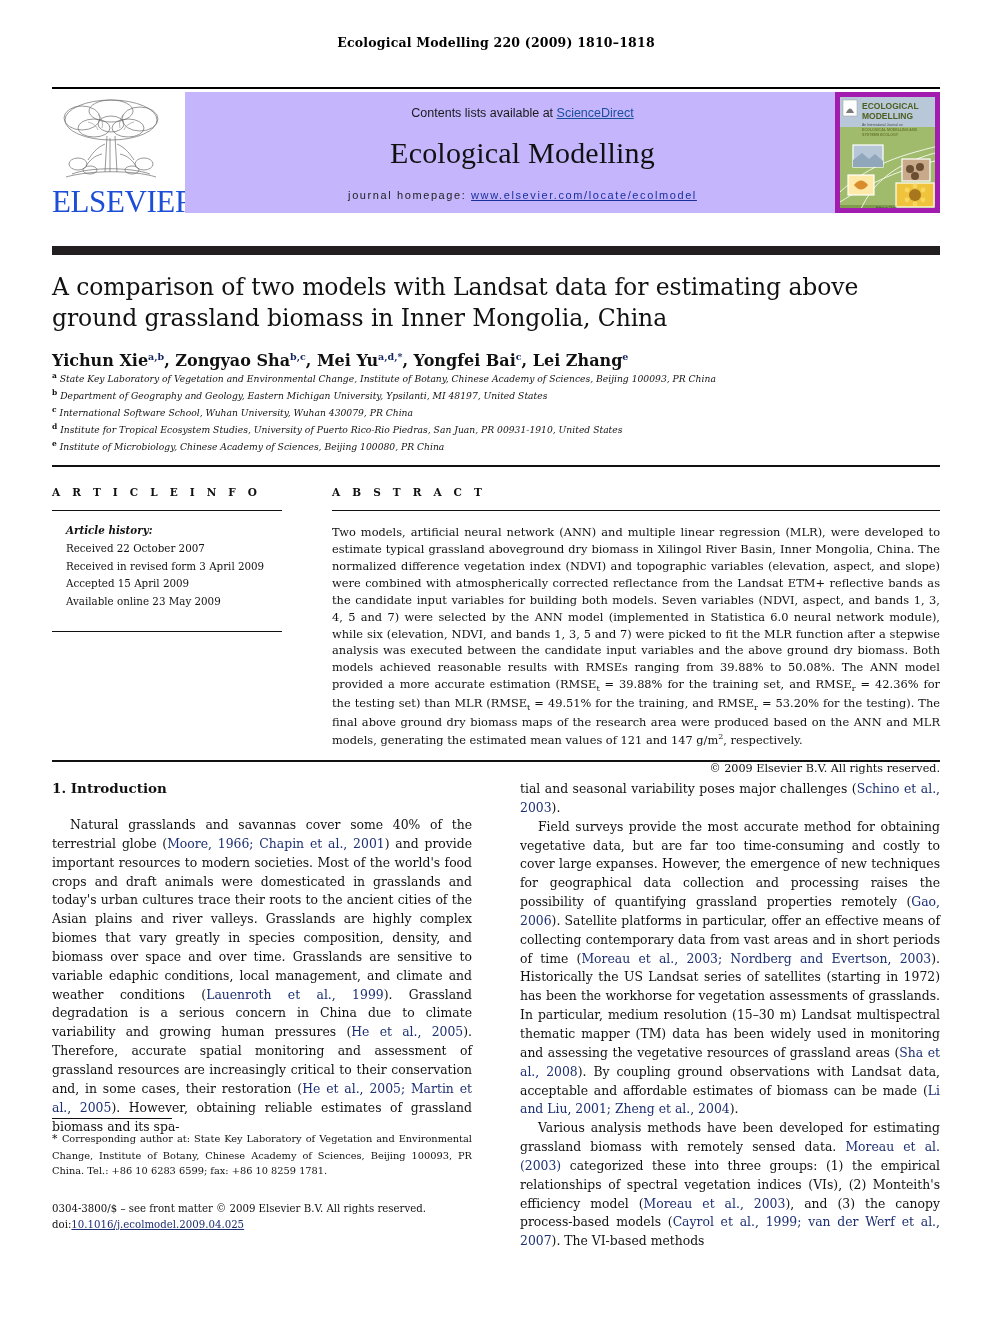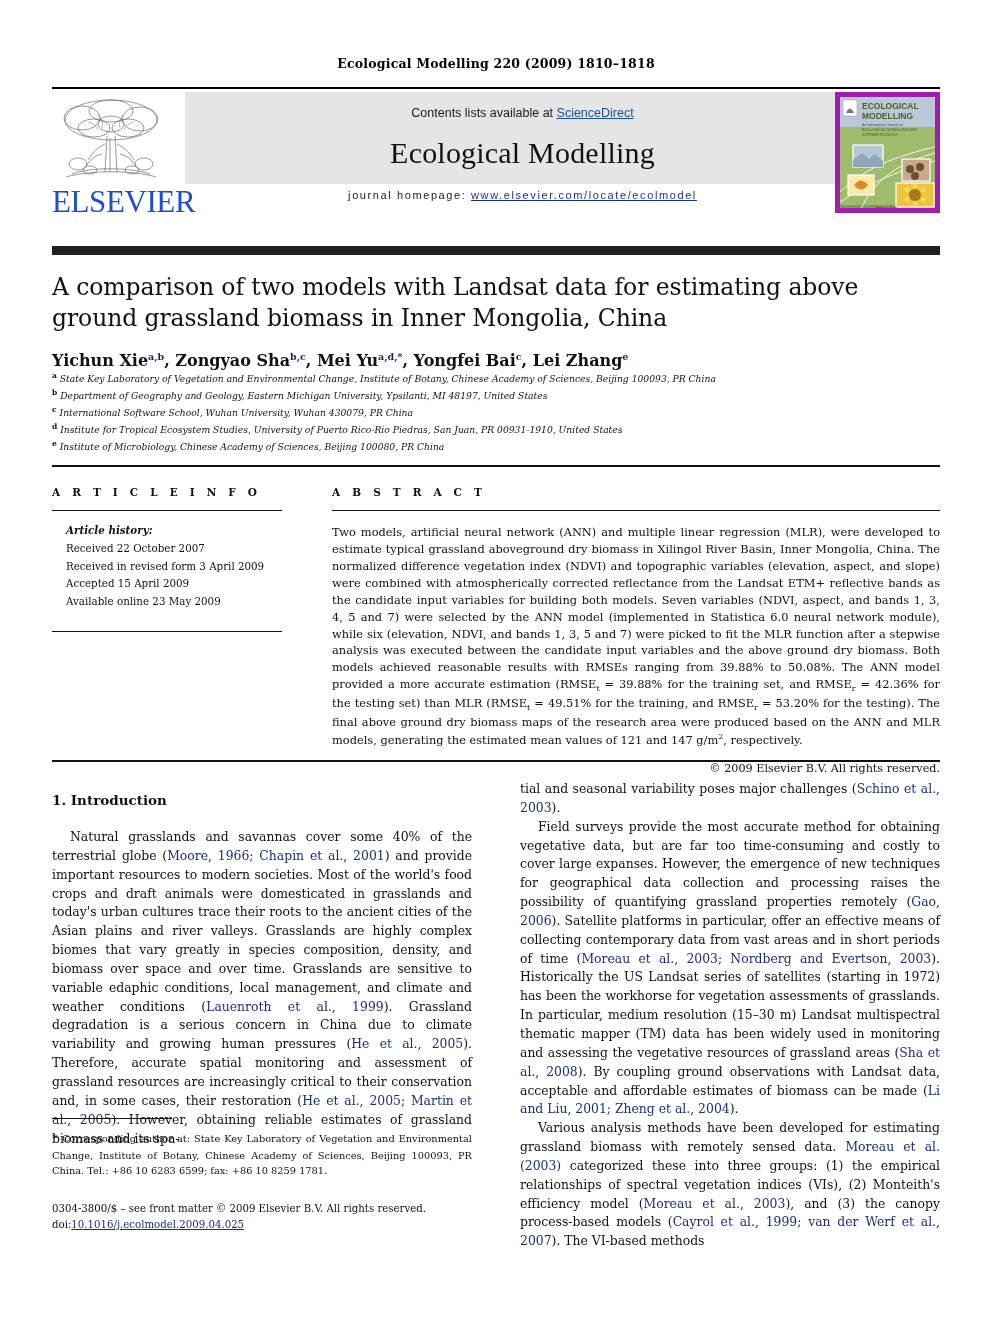--- a/index.html
+++ b/index.html
@@ -17,21 +17,21 @@
   }
   .page {
     position: relative;
     width: 992px;
     height: 1323px;
   }
 
   
   .running-head {
     position: absolute;
-    top: 56px;
+    top: 35px;
     left: 0;
     width: 992px;
     text-align: center;
     font-family: "DejaVu Serif", serif;
     font-weight: bold;
     font-size: 12.5px;
     letter-spacing: 0.2px;
   }
 
   .rule-top {
@@ -69,22 +69,22 @@
     font-size: 31px;
     letter-spacing: -0.4px;
     color: #1d4ed8;
     line-height: 1;
   }
   .header-grey {
     position: absolute;
     left: 133px;
     top: 0;
     width: 675px;
-    height: 92px;
-    background: #e5e5e5;
+    height: 121px;
+    background: #c4b5fd;
     text-align: center;
   }
   .contents-line {
     margin-top: 14px;
     font-family: "Liberation Sans", sans-serif;
     font-size: 12.5px;
     color: #1a1a1a;
   }
   .sd-link { color: #1a4f9c; }
   .journal-title {
@@ -223,21 +223,21 @@
     background: #111;
   }
 
   
   .body-cols { position: absolute; left: 52px; top: 780px; width: 888px; height: 460px; }
   .bcol { position: absolute; top: 0; width: 420px; }
   .bcol-left  { left: 0; }
   .bcol-right { left: 468px; }
 
   h2.sec-title {
-    margin: 12px 0 20px 0;
+    margin: 0 0 20px 0;
     font-family: "DejaVu Serif", serif;
     font-weight: bold;
     font-size: 13.5px;
     color: #111;
   }
   p.body-p {
     margin: 0;
     font-family: "DejaVu Serif", serif;
     font-size: 12.4px;
     line-height: 1.52;

